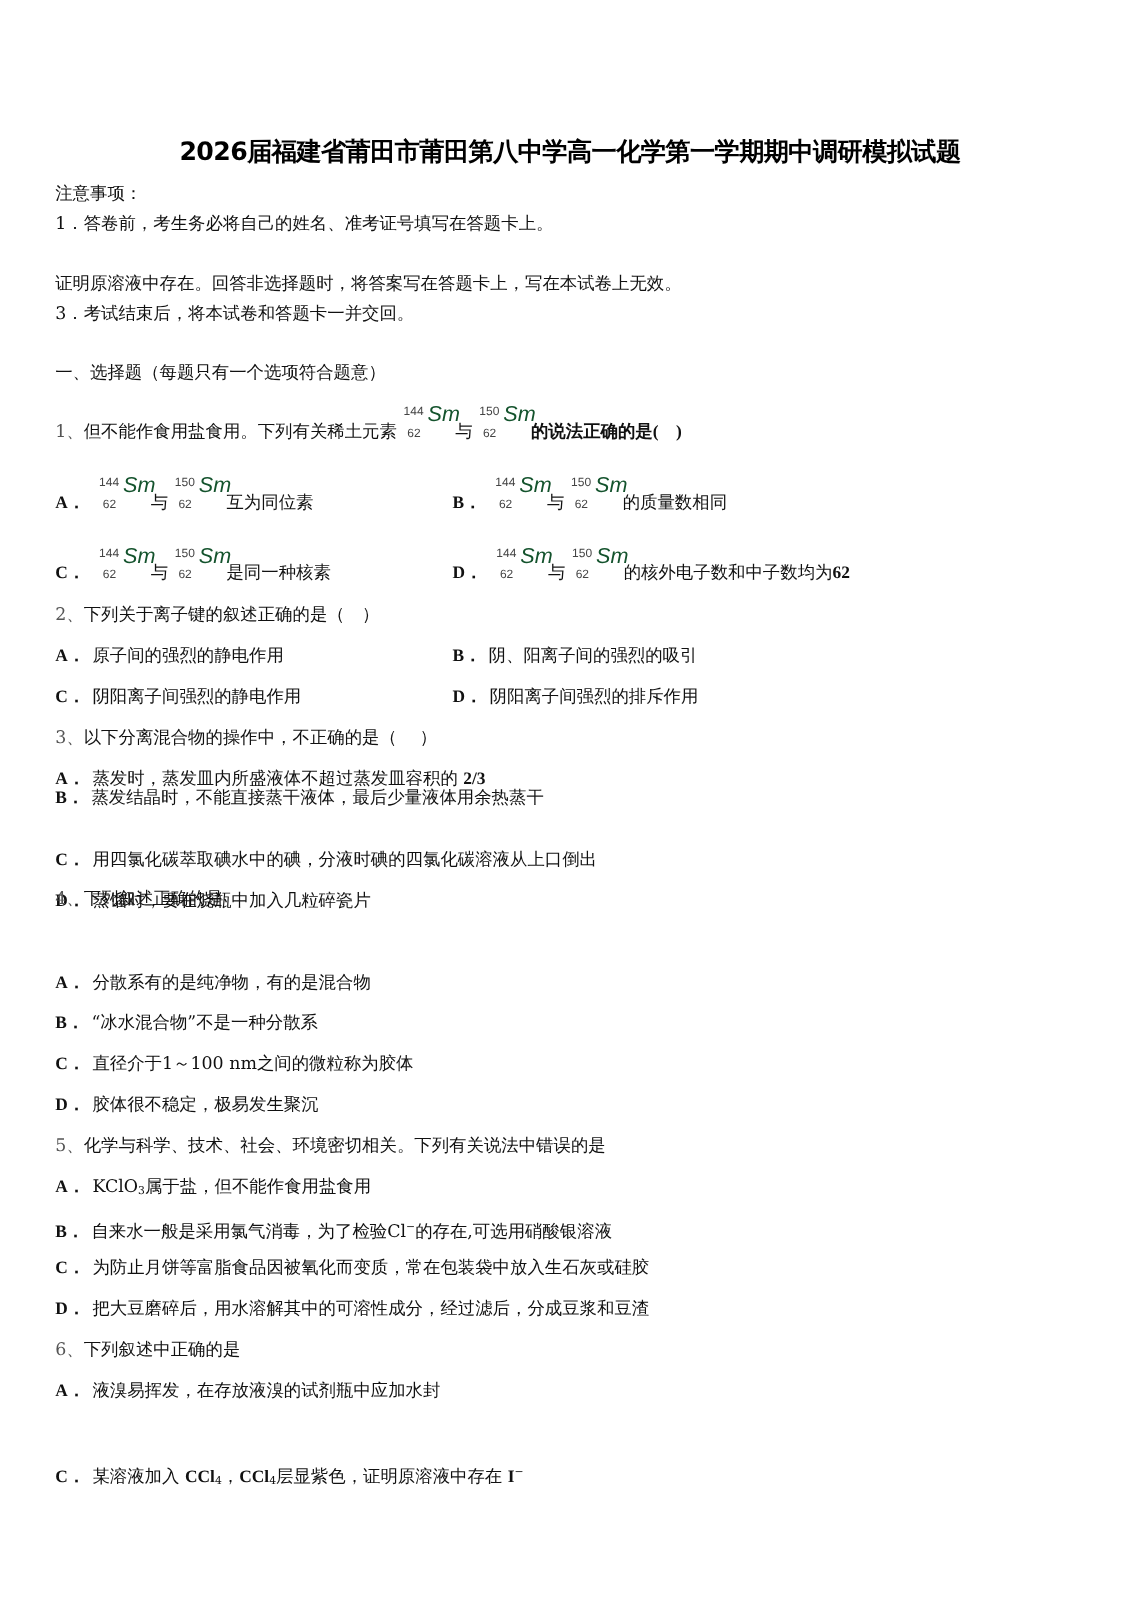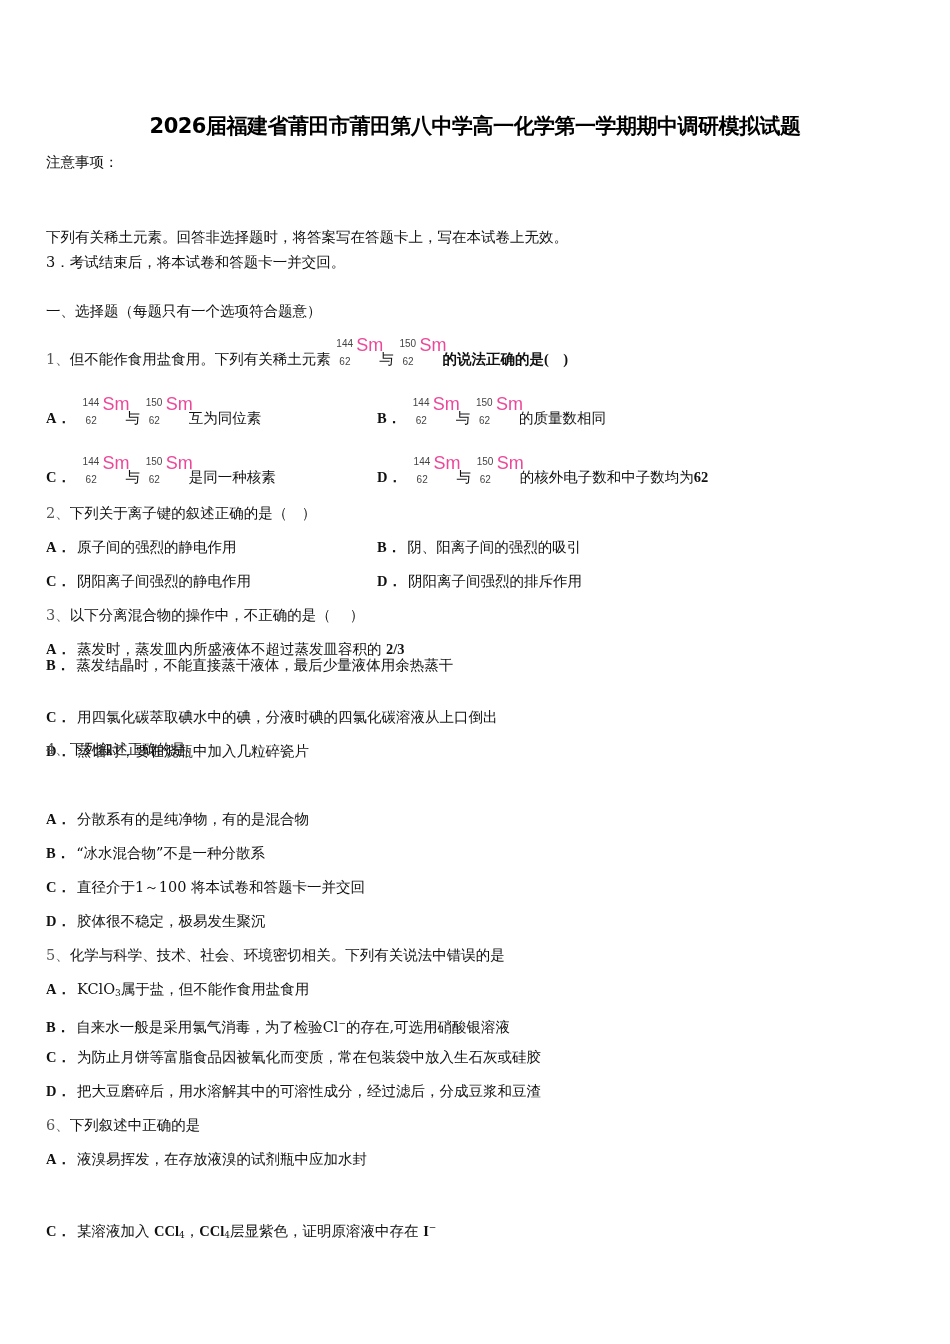--- a/index.html
+++ b/index.html
@@ -20,34 +20,35 @@
   }
   .num { color: #555; }
   .lbl { font-weight: bold; font-family: "Liberation Serif", serif; margin-right: 6px; }
   .opt-right { left: 377px; }
   .iso {
     display: inline-block; position: relative; width: 42px; height: 30px;
     vertical-align: -4px; margin: 0 1px;
   }
   .iso .mass { position: absolute; left: 0; top: -4px; font-size: 10px; color: #444; font-family: "Liberation Sans", sans-serif; }
   .iso .z { position: absolute; left: 3px; top: 14px; font-size: 10px; color: #444; font-family: "Liberation Sans", sans-serif; }
-  .iso .sym { position: absolute; left: 20px; top: -3px; font-size: 18px; font-family: "Liberation Sans", sans-serif; color: #ec4899; }
+  .iso .sym { position: absolute; left: 20px; top: -3px; font-size: 18px; font-family: "Liberation Sans", sans-serif; color: #14532d; font-style: italic; }
   .sub { font-size: 9px; vertical-align: -2px; }
   .sup { font-size: 9px; vertical-align: 6px; }
   .bold { font-weight: bold; font-family: "Liberation Serif", serif; margin-top: 40px; }
 </style>
 </head>
 <body>
 
 <div class="page">
 
   <div class="title">2026届福建省莆田市莆田第八中学高一化学第一学期期中调研模拟试题</div>
 
   <div class="line" style="top:152px">注意事项：</div>
-  <div class="line" style="top:227px">下列有关稀土元素。回答非选择题时，将答案写在答题卡上，写在本试卷上无效。</div>
+  <div class="line" style="top:177px">1．答卷前，考生务必将自己的姓名、准考证号填写在答题卡上。</div>
+  <div class="line" style="top:227px">证明原溶液中存在。回答非选择题时，将答案写在答题卡上，写在本试卷上无效。</div>
   <div class="line" style="top:252px">3．考试结束后，将本试卷和答题卡一并交回。</div>
 
   <div class="line" style="top:301px">一、选择题（每题只有一个选项符合题意）</div>
 
   <div class="line" style="top:338px">
     <span class="num">1、</span><span>但不能作食用盐食用。下列有关稀土元素</span>
     <span class="iso"><span class="mass">144</span><span class="z">62</span><span class="sym">Sm</span></span><span>与</span>
     <span class="iso"><span class="mass">150</span><span class="z">62</span><span class="sym">Sm</span></span><span class="bold">的说法正确的是(　)</span>
   </div>
 
@@ -86,21 +87,21 @@
   <div class="line" style="top:639px"><span class="lbl">A．</span><span>蒸发时，蒸发皿内所盛液体不超过蒸发皿容积的</span> <span class="bold">2/3</span></div>
   <div class="line" style="top:655px"><span class="lbl">B．</span><span>蒸发结晶时，不能直接蒸干液体，最后少量液体用余热蒸干</span></div>
   <div class="line" style="top:707px"><span class="lbl">C．</span><span>用四氯化碳萃取碘水中的碘，分液时碘的四氯化碳溶液从上口倒出</span></div>
   <div class="line" style="top:741px"><span class="lbl">D．</span><span>蒸馏时，要在烧瓶中加入几粒碎瓷片</span></div>
 
   <div class="line" style="top:739px">
     <span class="num">4、</span><span>下列叙述正确的是</span>
   </div>
   <div class="line" style="top:809px"><span class="lbl">A．</span><span>分散系有的是纯净物，有的是混合物</span></div>
   <div class="line" style="top:843px"><span class="lbl">B．</span><span>“冰水混合物”不是一种分散系</span></div>
-  <div class="line" style="top:877px"><span class="lbl">C．</span><span>直径介于1～100 将本试卷和答题卡一并交回</span></div>
+  <div class="line" style="top:877px"><span class="lbl">C．</span><span>直径介于1～100 nm之间的微粒称为胶体</span></div>
   <div class="line" style="top:911px"><span class="lbl">D．</span><span>胶体很不稳定，极易发生聚沉</span></div>
 
   <div class="line" style="top:945px">
     <span class="num">5、</span><span>化学与科学、技术、社会、环境密切相关。下列有关说法中错误的是</span>
   </div>
   <div class="line" style="top:979px"><span class="lbl">A．</span><span>KClO</span><span class="sub">3</span><span>属于盐，但不能作食用盐食用</span></div>
   <div class="line" style="top:1013px"><span class="lbl">B．</span><span>自来水一般是采用氯气消毒，为了检验Cl</span><span class="sup">−</span><span>的存在,可选用硝酸银溶液</span></div>
   <div class="line" style="top:1047px"><span class="lbl">C．</span><span>为防止月饼等富脂食品因被氧化而变质，常在包装袋中放入生石灰或硅胶</span></div>
   <div class="line" style="top:1081px"><span class="lbl">D．</span><span>把大豆磨碎后，用水溶解其中的可溶性成分，经过滤后，分成豆浆和豆渣</span></div>
 

